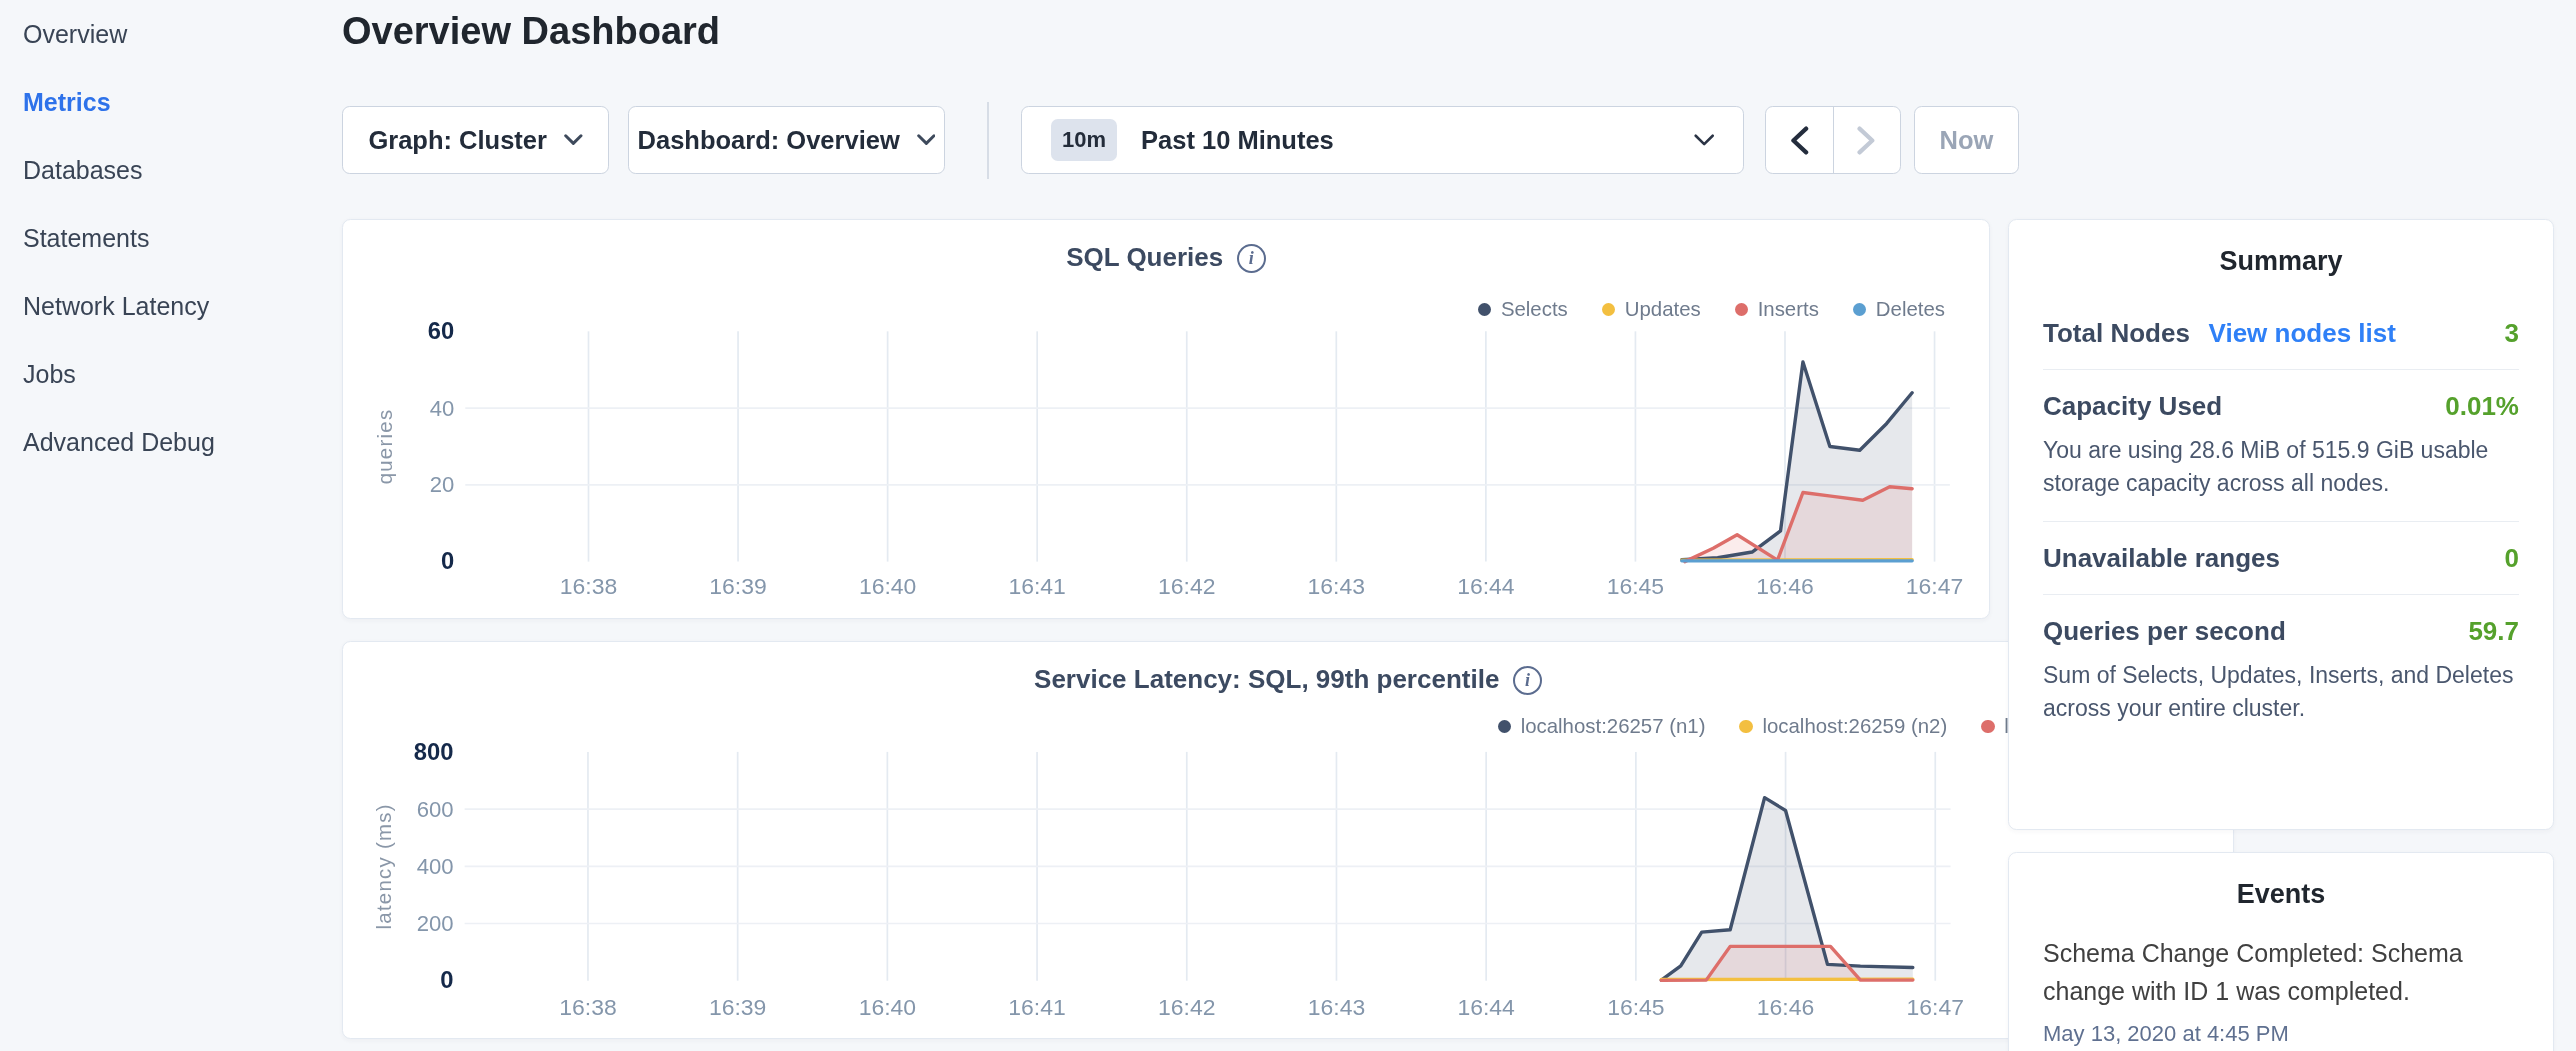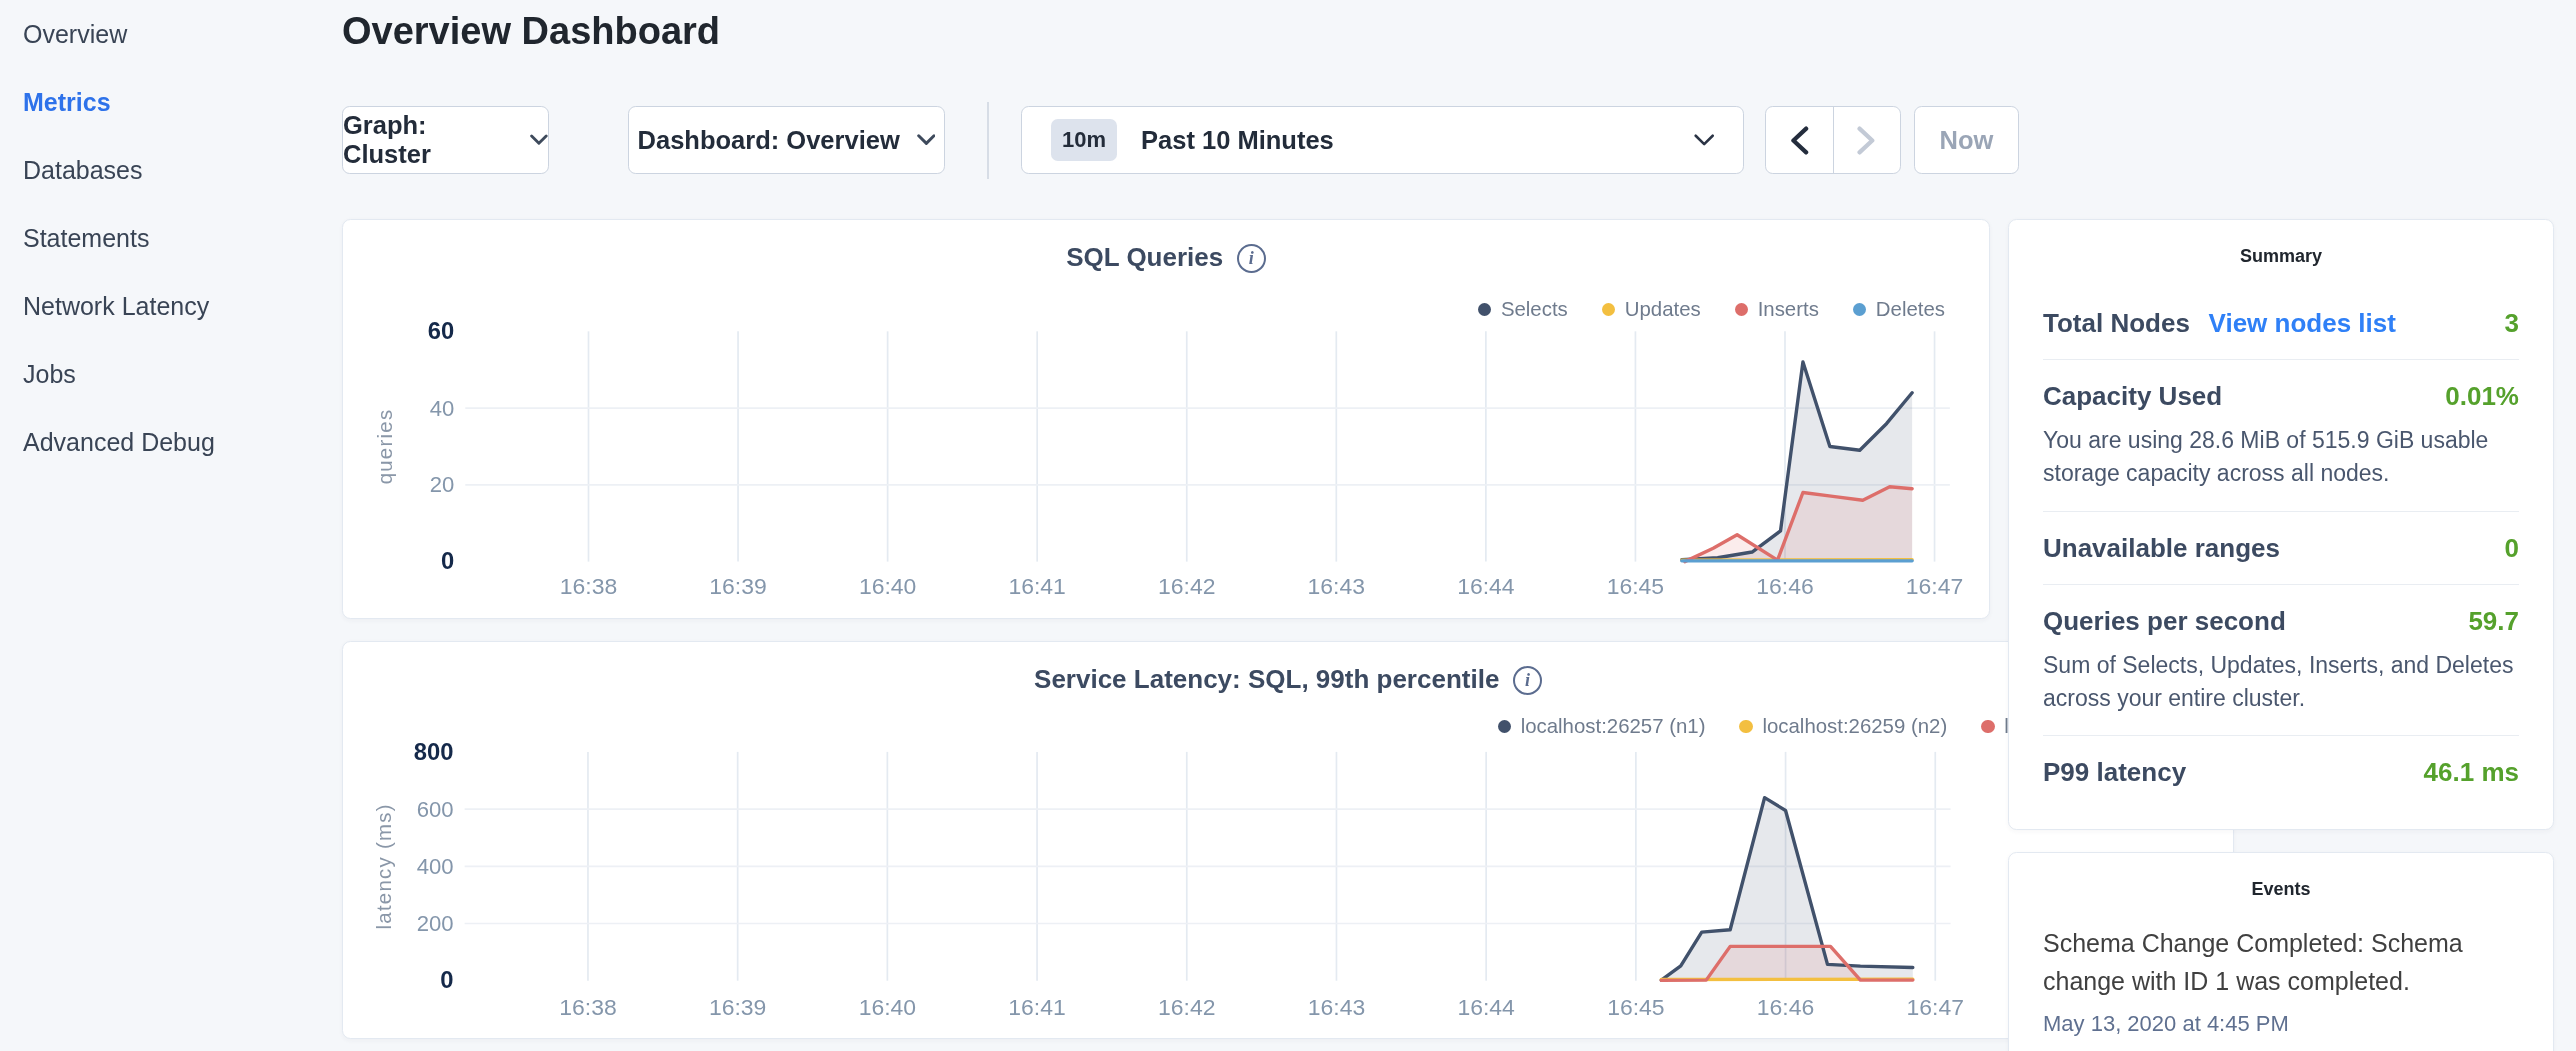--- a/index.html
+++ b/index.html
@@ -7,21 +7,21 @@
   #app{position:relative;width:2576px;height:1051px;background:#f5f7fa;overflow:hidden;color:#394455;}
 
   
   .sidebar{position:absolute;left:0;top:0;width:342px;height:100%;}
   .side-item{height:68px;display:flex;align-items:center;padding-left:23px;font-size:25px;color:#394455;cursor:pointer;}
   .side-item.active{color:#2e72ea;font-weight:700;}
 
   
   .page-title{position:absolute;left:342px;top:10.2px;font-size:38px;font-weight:600;color:#20262e;margin:0;}
   .btn{position:absolute;background:#fff;border:1.7px solid #ccd4e0;border-radius:7.7px;display:flex;align-items:center;justify-content:center;font-size:25.5px;font-weight:700;color:#232c3a;cursor:pointer;box-sizing:border-box;font-family:"Liberation Sans",sans-serif;}
-  #graph-btn{left:342px;top:106px;width:207px;height:68px;gap:17px;}
+  #graph-btn{left:342px;top:106px;width:267px;height:68px;gap:17px;}
   #dash-btn{left:628px;top:106px;width:317px;height:68px;gap:17px;}
   .controls-divider{position:absolute;left:987px;top:102px;width:1.7px;height:77px;background:#d7dde6;}
   #time-btn{left:1021px;top:106px;width:723px;height:68px;justify-content:flex-start;padding:0 29px;gap:24px;}
   .time-badge{background:#dde3ed;color:#232c3a;font-size:22px;font-weight:700;padding:7.7px 11px;border-radius:6.8px;}
   #time-btn .chev{margin-left:auto;}
   #pager{left:1765px;top:106px;width:136px;height:68px;padding:0;}
   .pager-cell{flex:1;height:100%;display:flex;align-items:center;justify-content:center;cursor:pointer;}
   .pager-cell:first-child{border-right:1.7px solid #ccd4e0;}
   #now-btn{left:1914px;top:106px;width:105px;height:68px;color:#9aa5b6;cursor:default;}
 
@@ -35,21 +35,21 @@
   .chart-title{position:absolute;top:22px;left:0;right:0;display:flex;align-items:flex-end;justify-content:center;gap:13.6px;font-size:26px;font-weight:700;color:#3c4a61;}
   .info-icon{width:29px;height:29px;border:2.6px solid #5b6c8f;border-radius:50%;color:#5b6c8f;font-size:18px;display:flex;align-items:center;justify-content:center;font-weight:700;font-family:"Liberation Serif",serif;font-style:italic;box-sizing:border-box;cursor:pointer;}
   .legend{position:absolute;right:44px;display:flex;gap:34px;}
   #chart-card-0 .legend{top:78px;}
   #chart-card-1 .legend{top:73px;}
   .legend-item{display:flex;align-items:center;gap:9.4px;font-size:20.4px;color:#6f7b8d;cursor:pointer;}
   .legend-dot{width:13.6px;height:13.6px;border-radius:50%;}
   svg.plot{position:absolute;left:0;top:0;}
 
   
-  .panel-title{text-align:center;font-size:18px;font-weight:700;color:#20262e;margin:25.5px 0 0;}
+  .panel-title{text-align:center;font-size:27px;font-weight:700;color:#20262e;margin:25.5px 0 0;}
   .sum-rows{padding:0 34px;margin-top:20.4px;}
   .sum-row{padding:21px 0 20.4px;border-top:1.7px solid #e9edf2;}
   .sum-row:first-child{border-top:none;}
   .sum-head{display:flex;align-items:baseline;gap:18.7px;font-size:26px;}
   .sum-label{font-weight:700;color:#3c4a61;}
   .sum-link{color:#2f80f7;font-weight:600;text-decoration:none;cursor:pointer;}
   .sum-value{margin-left:auto;font-weight:700;color:#55a12c;white-space:nowrap;}
   .sum-desc{font-size:23px;color:#4a576e;line-height:33px;margin:12px 0 0;}
   .event-item{padding:0 34px;margin-top:24px;}
   .event-msg{font-size:25px;color:#404040;line-height:38px;}
@@ -249,26 +249,20 @@
             <span class="sum-value">0</span>
           </div>
         </div>
         <div class="sum-row">
           <div class="sum-head">
             <span class="sum-label">Queries per second</span>
             <span class="sum-value">59.7</span>
           </div>
           <p class="sum-desc">Sum of Selects, Updates, Inserts, and Deletes across your entire cluster.</p>
         </div>
-        <div class="sum-row">
-          <div class="sum-head">
-            <span class="sum-label">P99 latency</span>
-            <span class="sum-value">46.1 ms</span>
-          </div>
-        </div>
       </div>
   </section>
 
   <section class="card" id="events-card">
     <h3 class="panel-title">Events</h3>
     <div class="event-item">
       <div class="event-msg">Schema Change Completed: Schema change with ID 1 was completed.</div>
       <div class="event-date">May 13, 2020 at 4:45 PM</div>
     </div>
   </section>

